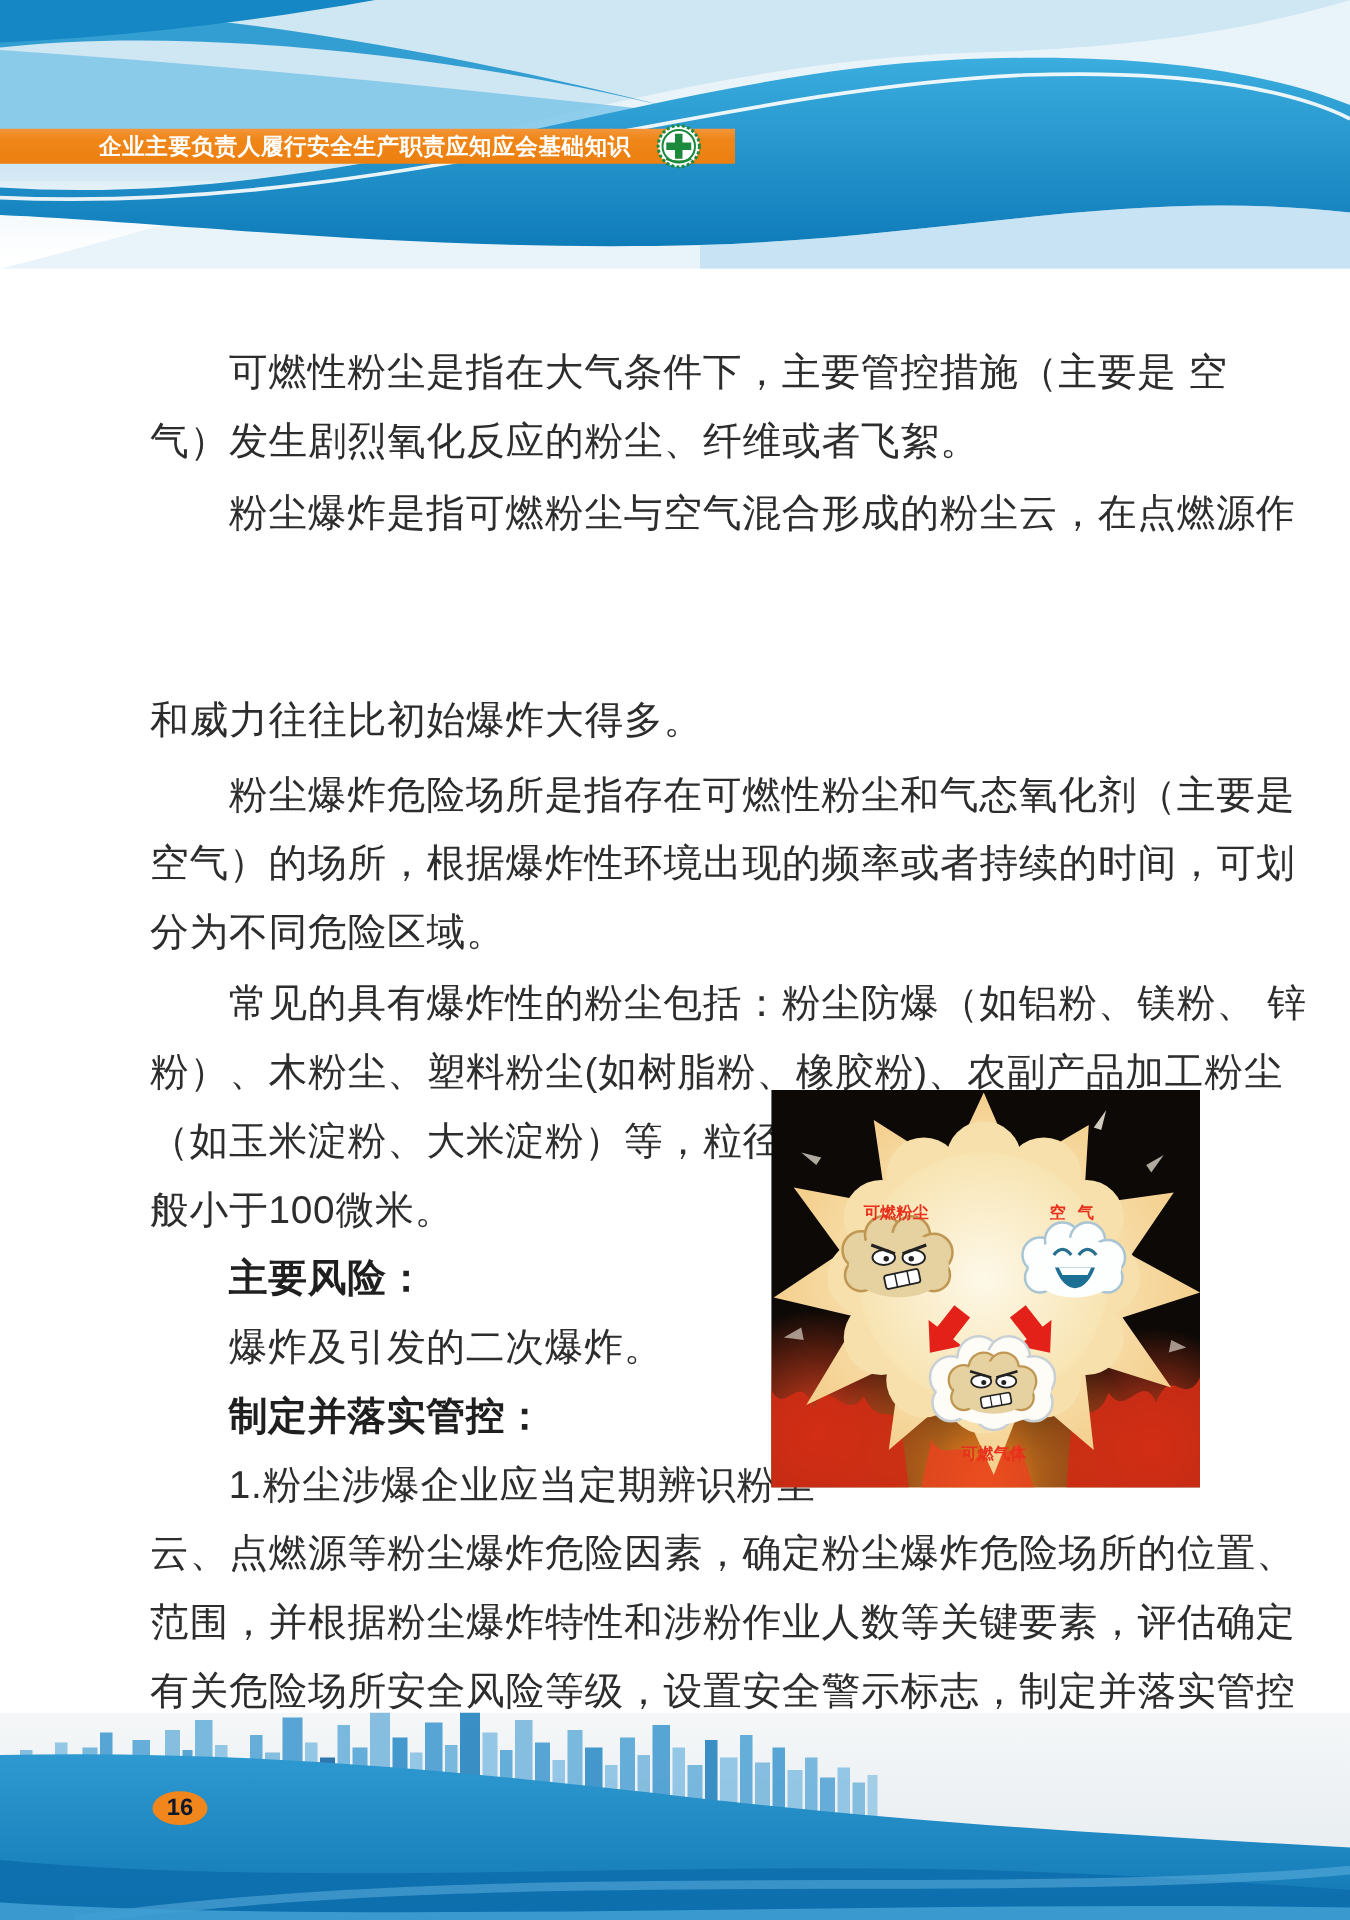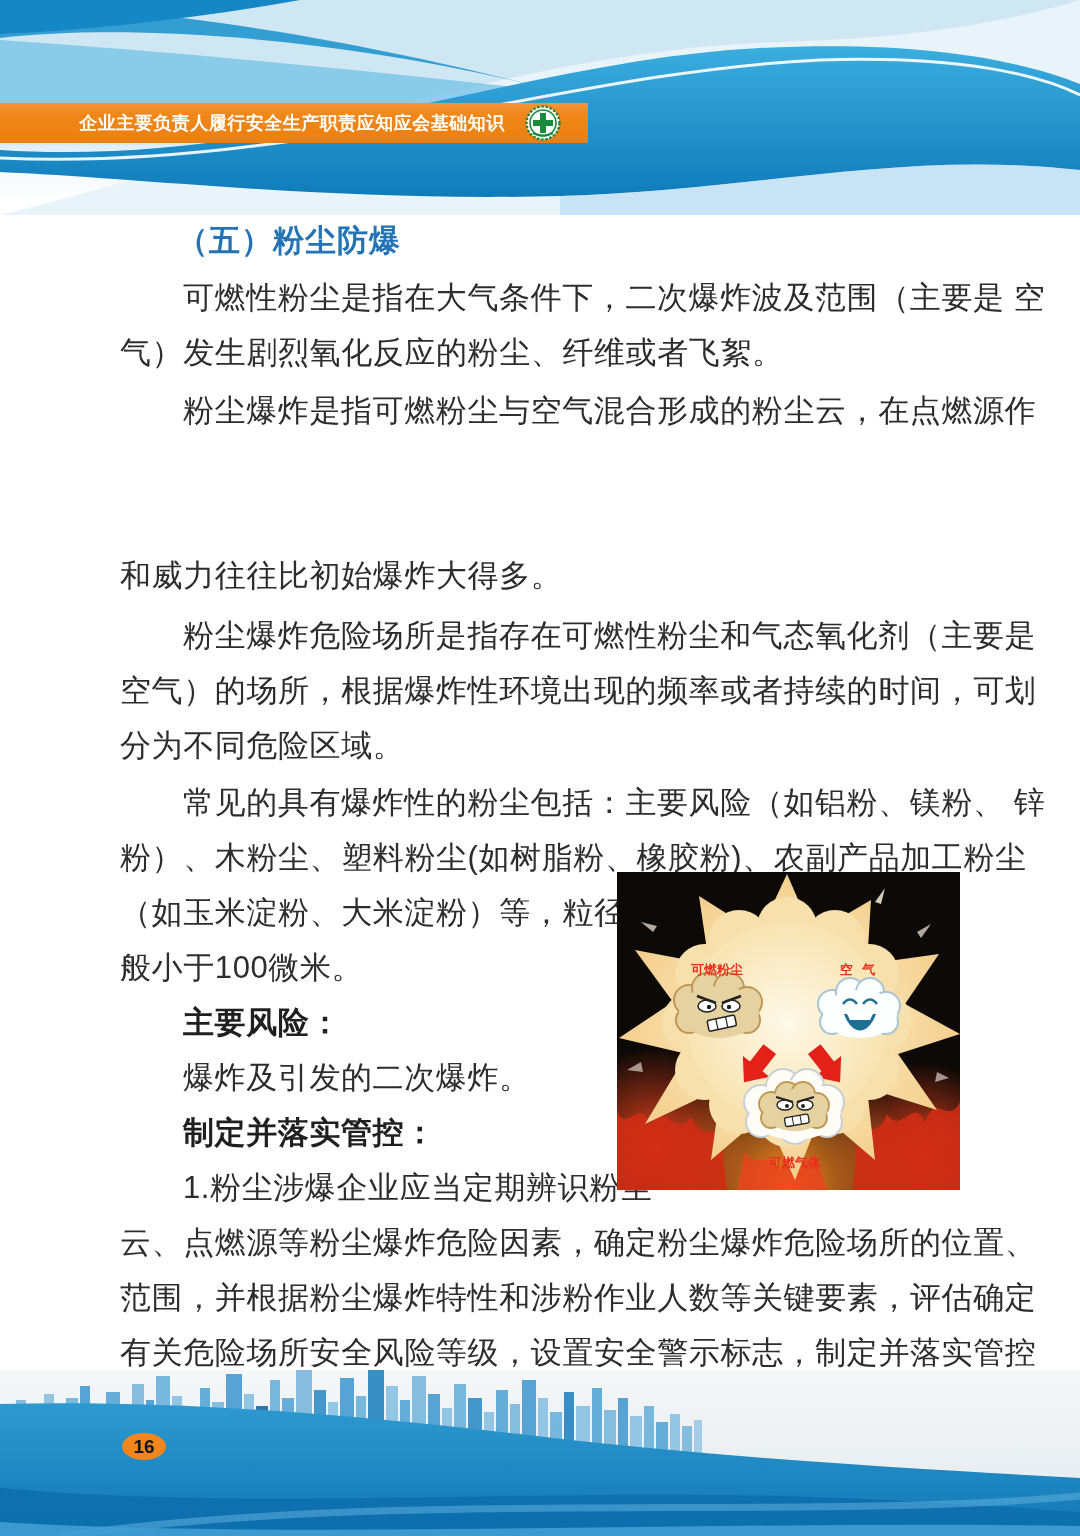--- a/index.html
+++ b/index.html
@@ -5,21 +5,21 @@
   html,body{margin:0;padding:0;}
   body{background:#777;}
   .page{
     position:relative;width:1080px;height:1536px;margin:0 auto;
     background:#ffffff;overflow:hidden;
     font-family:"Liberation Sans","DejaVu Sans",sans-serif;
   }
   
   .hdr-svg{position:absolute;top:0;left:0;display:block;}
   .banner{
-    position:absolute;left:0;top:103px;width:588px;height:40px;
+    position:absolute;left:0;top:103px;width:588px;height:28px;
     background:linear-gradient(180deg,#f3953a 0%,#ef8718 30%,#ec7f10 100%);
     display:flex;align-items:center;justify-content:center;
     z-index:5;
     gap:12px;
   }
   .banner-title{
     font-family:"Liberation Serif","DejaVu Serif",serif;
     font-weight:700;color:#ffffff;font-size:18px;letter-spacing:.5px;
     margin-left:52px;white-space:nowrap;
   }
@@ -78,30 +78,29 @@
   <div class="banner">
     <span class="banner-title">企业主要负责人履行安全生产职责应知应会基础知识</span>
     <svg class="emblem" width="36" height="36" viewBox="-18 -18 36 36">
       <circle r="16.5" fill="#ffffff" stroke="#1c8a3c" stroke-width="2.4" stroke-dasharray="2.4,1.8"></circle>
       <circle r="13" fill="#ffffff" stroke="#1c8a3c" stroke-width="1.6"></circle>
       <path d="M-3,-10 h6 v7 h7 v6 h-7 v7 h-6 v-7 h-7 v-6 h7 Z" fill="#1c8a3c"></path>
       <path d="M-10,10 Q0,15 10,10" stroke="#1c8a3c" stroke-width="2" fill="none"></path>
     </svg>
   </div>
 
-  <div class="heading">（五）粉尘防爆</div>
-
-  <div class="tl ind" style="top:278px">可燃性粉尘是指在大气条件下，二次爆炸波及范围（主要是 空</div>
+
+  <div class="tl ind" style="top:278px">可燃性粉尘是指在大气条件下，主要管控措施（主要是 空</div>
   <div class="tl" style="top:333px">气）发生剧烈氧化反应的粉尘、纤维或者飞絮。</div>
   <div class="tl ind" style="top:391px">粉尘爆炸是指可燃粉尘与空气混合形成的粉尘云，在点燃源作</div>
   <div class="tl" style="top:556px">和威力往往比初始爆炸大得多。</div>
   <div class="tl ind" style="top:616px">粉尘爆炸危险场所是指存在可燃性粉尘和气态氧化剂（主要是</div>
   <div class="tl" style="top:671px">空气）的场所，根据爆炸性环境出现的频率或者持续的时间，可划</div>
   <div class="tl" style="top:726px">分为不同危险区域。</div>
-  <div class="tl ind" style="top:783px">常见的具有爆炸性的粉尘包括：主要风险（如铝粉、镁粉、 锌</div>
+  <div class="tl ind" style="top:783px">常见的具有爆炸性的粉尘包括：粉尘防爆（如铝粉、镁粉、 锌</div>
   <div class="tl" style="top:838px">粉）、木粉尘、塑料粉尘(如树脂粉、橡胶粉)、农副产品加工粉尘</div>
   <div class="tl nr" style="top:893px">（如玉米淀粉、大米淀粉）等，粒径一</div>
   <div class="tl nr" style="top:948px">般小于100微米。</div>
   <div class="tl nr ind b" style="top:1003px">主要风险：</div>
   <div class="tl nr ind" style="top:1058px">爆炸及引发的二次爆炸。</div>
   <div class="tl nr ind b" style="top:1113px">制定并落实管控：</div>
   <div class="tl nr ind" style="top:1168px">1.粉尘涉爆企业应当定期辨识粉尘</div>
   <div class="tl" style="top:1223px">云、点燃源等粉尘爆炸危险因素，确定粉尘爆炸危险场所的位置、</div>
   <div class="tl" style="top:1278px">范围，并根据粉尘爆炸特性和涉粉作业人数等关键要素，评估确定</div>
   <div class="tl" style="top:1333px">有关危险场所安全风险等级，设置安全警示标志，制定并落实管控</div>

